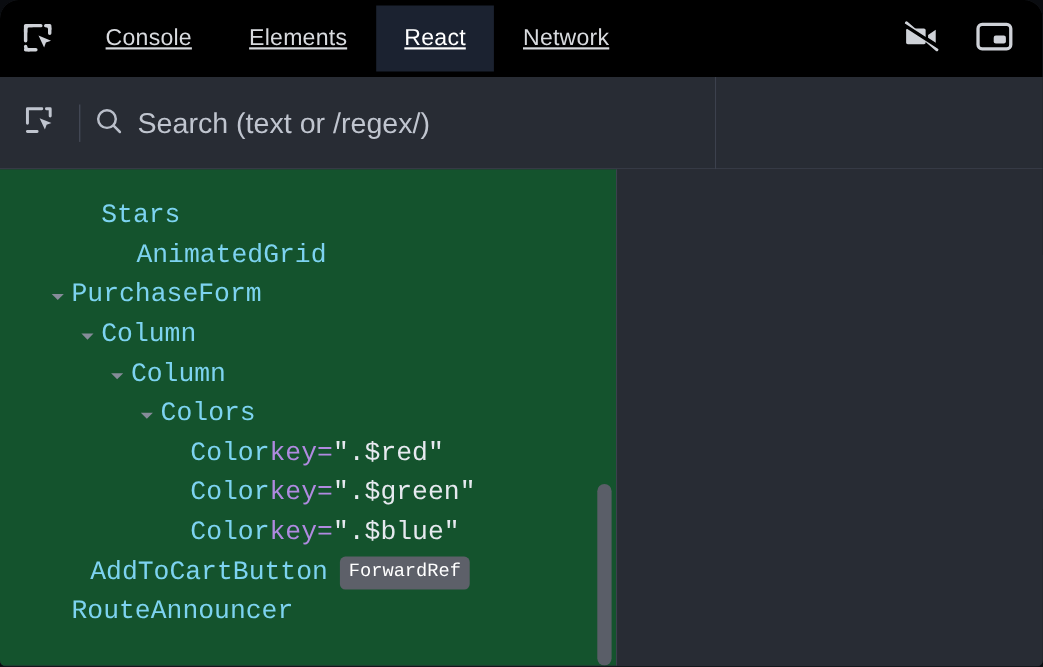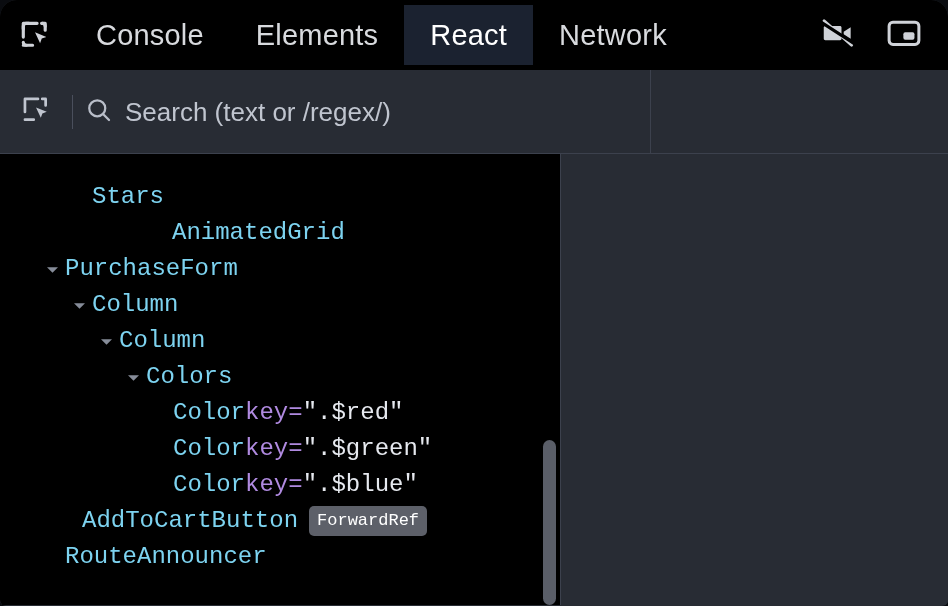--- a/index.html
+++ b/index.html
@@ -51,26 +51,27 @@
     flex: 1 1 auto;
   }
 
   .tab {
     display: flex;
     align-items: center;
     justify-content: center;
     padding: 0 26px;
     margin: 5px 0;
     color: #d8dade;
-    font-size: 29px;
+    font-size: 21px;
     font-weight: 400;
     letter-spacing: 0.2px;
     cursor: pointer;
     border-radius: 0;
     white-space: nowrap;
+    text-decoration: underline;
   }
   .tab.active {
     background: #1b2230;
     color: #ffffff;
   }
 
   .tabbar-right {
     display: flex;
     align-items: center;
     gap: 22px;
@@ -162,21 +163,21 @@
     height: 451px;
     background: #282c34;
   }
 
   .tree-panel {
     position: relative;
     width: 561px;
     box-sizing: border-box;
     border-right: 1px solid #3c414d;
     overflow: hidden;
-    background: #000000;
+    background: #14532d;
   }
 
   .tree-inner {
     position: absolute;
     left: 0;
     top: -11px;
     right: 0;
   }
 
   .row {
@@ -322,21 +323,21 @@
     <div class="tree-panel">
       <div class="tree-inner" id="tree-rows">
           <div class="row" style="padding-left: 70px; overflow: hidden;">
             <span class="arrow-slot"></span>
             <span class="cname"></span>
           </div>
           <div class="row" style="padding-left: 70px;">
             <span class="arrow-slot"></span>
             <span class="cname">Stars</span>
           </div>
-          <div class="row" style="padding-left: 102px; margin-left: 48px;">
+          <div class="row" style="padding-left: 102px;">
             <span class="arrow-slot"></span>
             <span class="cname">AnimatedGrid</span>
           </div>
           <div class="row" style="padding-left: 43px;">
             <span class="arrow-slot">
               <svg width="15" height="15" viewBox="0 0 12 12">
                 <path d="M1.6 4.2h8.8L6 8.6z" fill="#868c99"></path>
               </svg>
             </span>
             <span class="cname">PurchaseForm</span>

